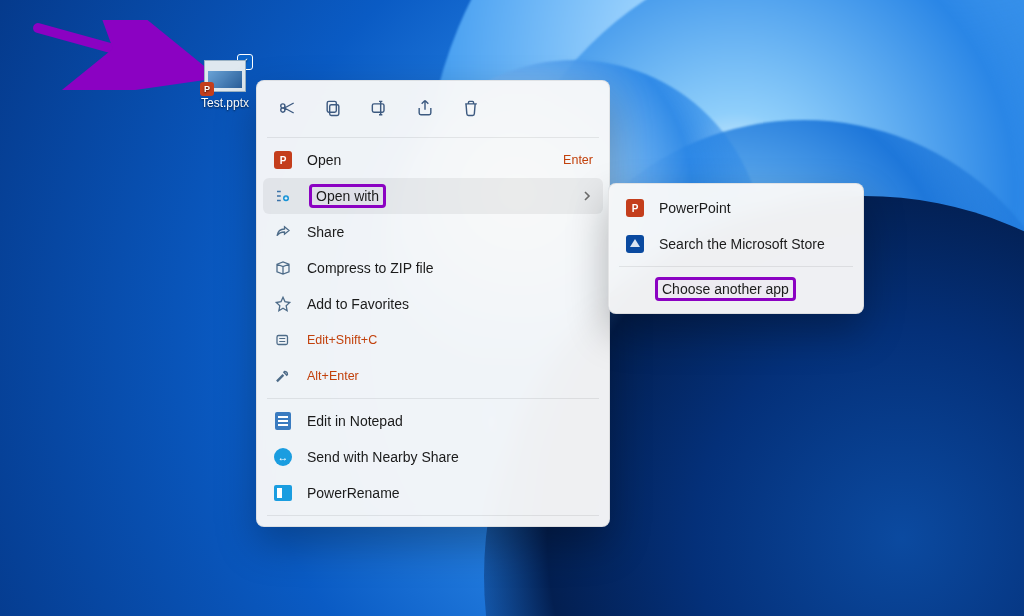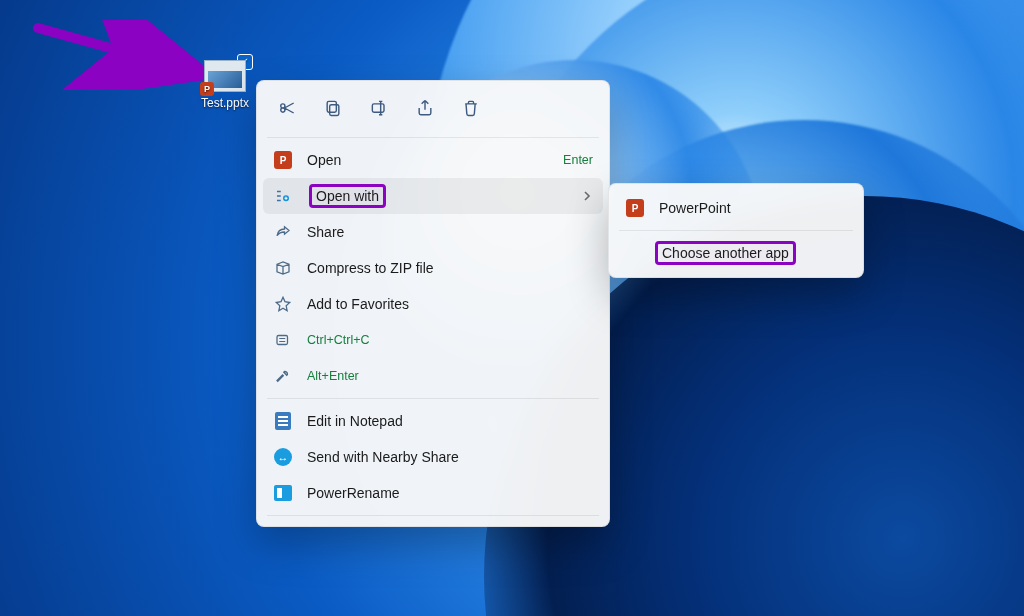--- a/index.html
+++ b/index.html
@@ -117,21 +117,21 @@
     position: relative;
   }
   .item.hover { background: rgba(0,0,0,.055); gap: 20px; }
   .item .ic {
     width: 20px; height: 20px;
     display:flex; align-items:center; justify-content:center;
     flex: 0 0 20px;
     color:#4d6b88;
   }
   .item .label { flex: 1 1 auto; }
-  .item .accel { color:#15803d; font-size:12.5px; }
+  .item .accel { color:#c2410c; font-size:12.5px; }
   .item .chev { color:#6b6b6b; }
 
   .highlight-box {
     border: 3px solid #8b02c2;
     border-radius: 4px;
     padding: 1px 4px;
     margin: -2px -4px;
     background: rgba(139,2,194,0.02);
   }
 
@@ -263,21 +263,21 @@
     <span class="label">Add to Favorites</span>
   </div>
 
   <div class="item">
     <span class="ic">
       <svg width="18" height="18" viewBox="0 0 24 24">
           <rect x="4" y="6" width="14" height="12" rx="2" fill="none" stroke="currentColor" stroke-width="1.7"></rect>
           <path d="M7 10h8M7 14h8" stroke="currentColor" stroke-width="1.6"></path>
         </svg>
     </span>
-    <span class="accel">Ctrl+Ctrl+C</span>
+    <span class="accel">Edit+Shift+C</span>
   </div>
 
   <div class="item">
     <span class="ic">
       <svg width="18" height="18" viewBox="0 0 24 24">
           <path fill="none" stroke="currentColor" stroke-width="1.7" d="M14 6a4 4 0 0 1 4 4l-1 1-4-4 1-1zm-1 5L5 19l-1-1 8-8"></path>
         </svg>
     </span>
     <span class="accel">Alt+Enter</span>
   </div>
@@ -308,20 +308,26 @@
   <div class="sep"></div>
 
 </div>
 
 <div class="menu sub">
   <div class="item">
     <span class="ic">
         <span class="app-pp">P</span>
       </span>
     <span class="label">PowerPoint</span>
+  </div>
+  <div class="item">
+    <span class="ic">
+        <span class="app-store"></span>
+      </span>
+    <span class="label">Search the Microsoft Store</span>
   </div>
   <div class="sep"></div>
   <div class="item">
     <span class="ic"></span>
     <span class="highlight-box">
       <span class="label">Choose another app</span>
     </span>
   </div>
 </div>
 

